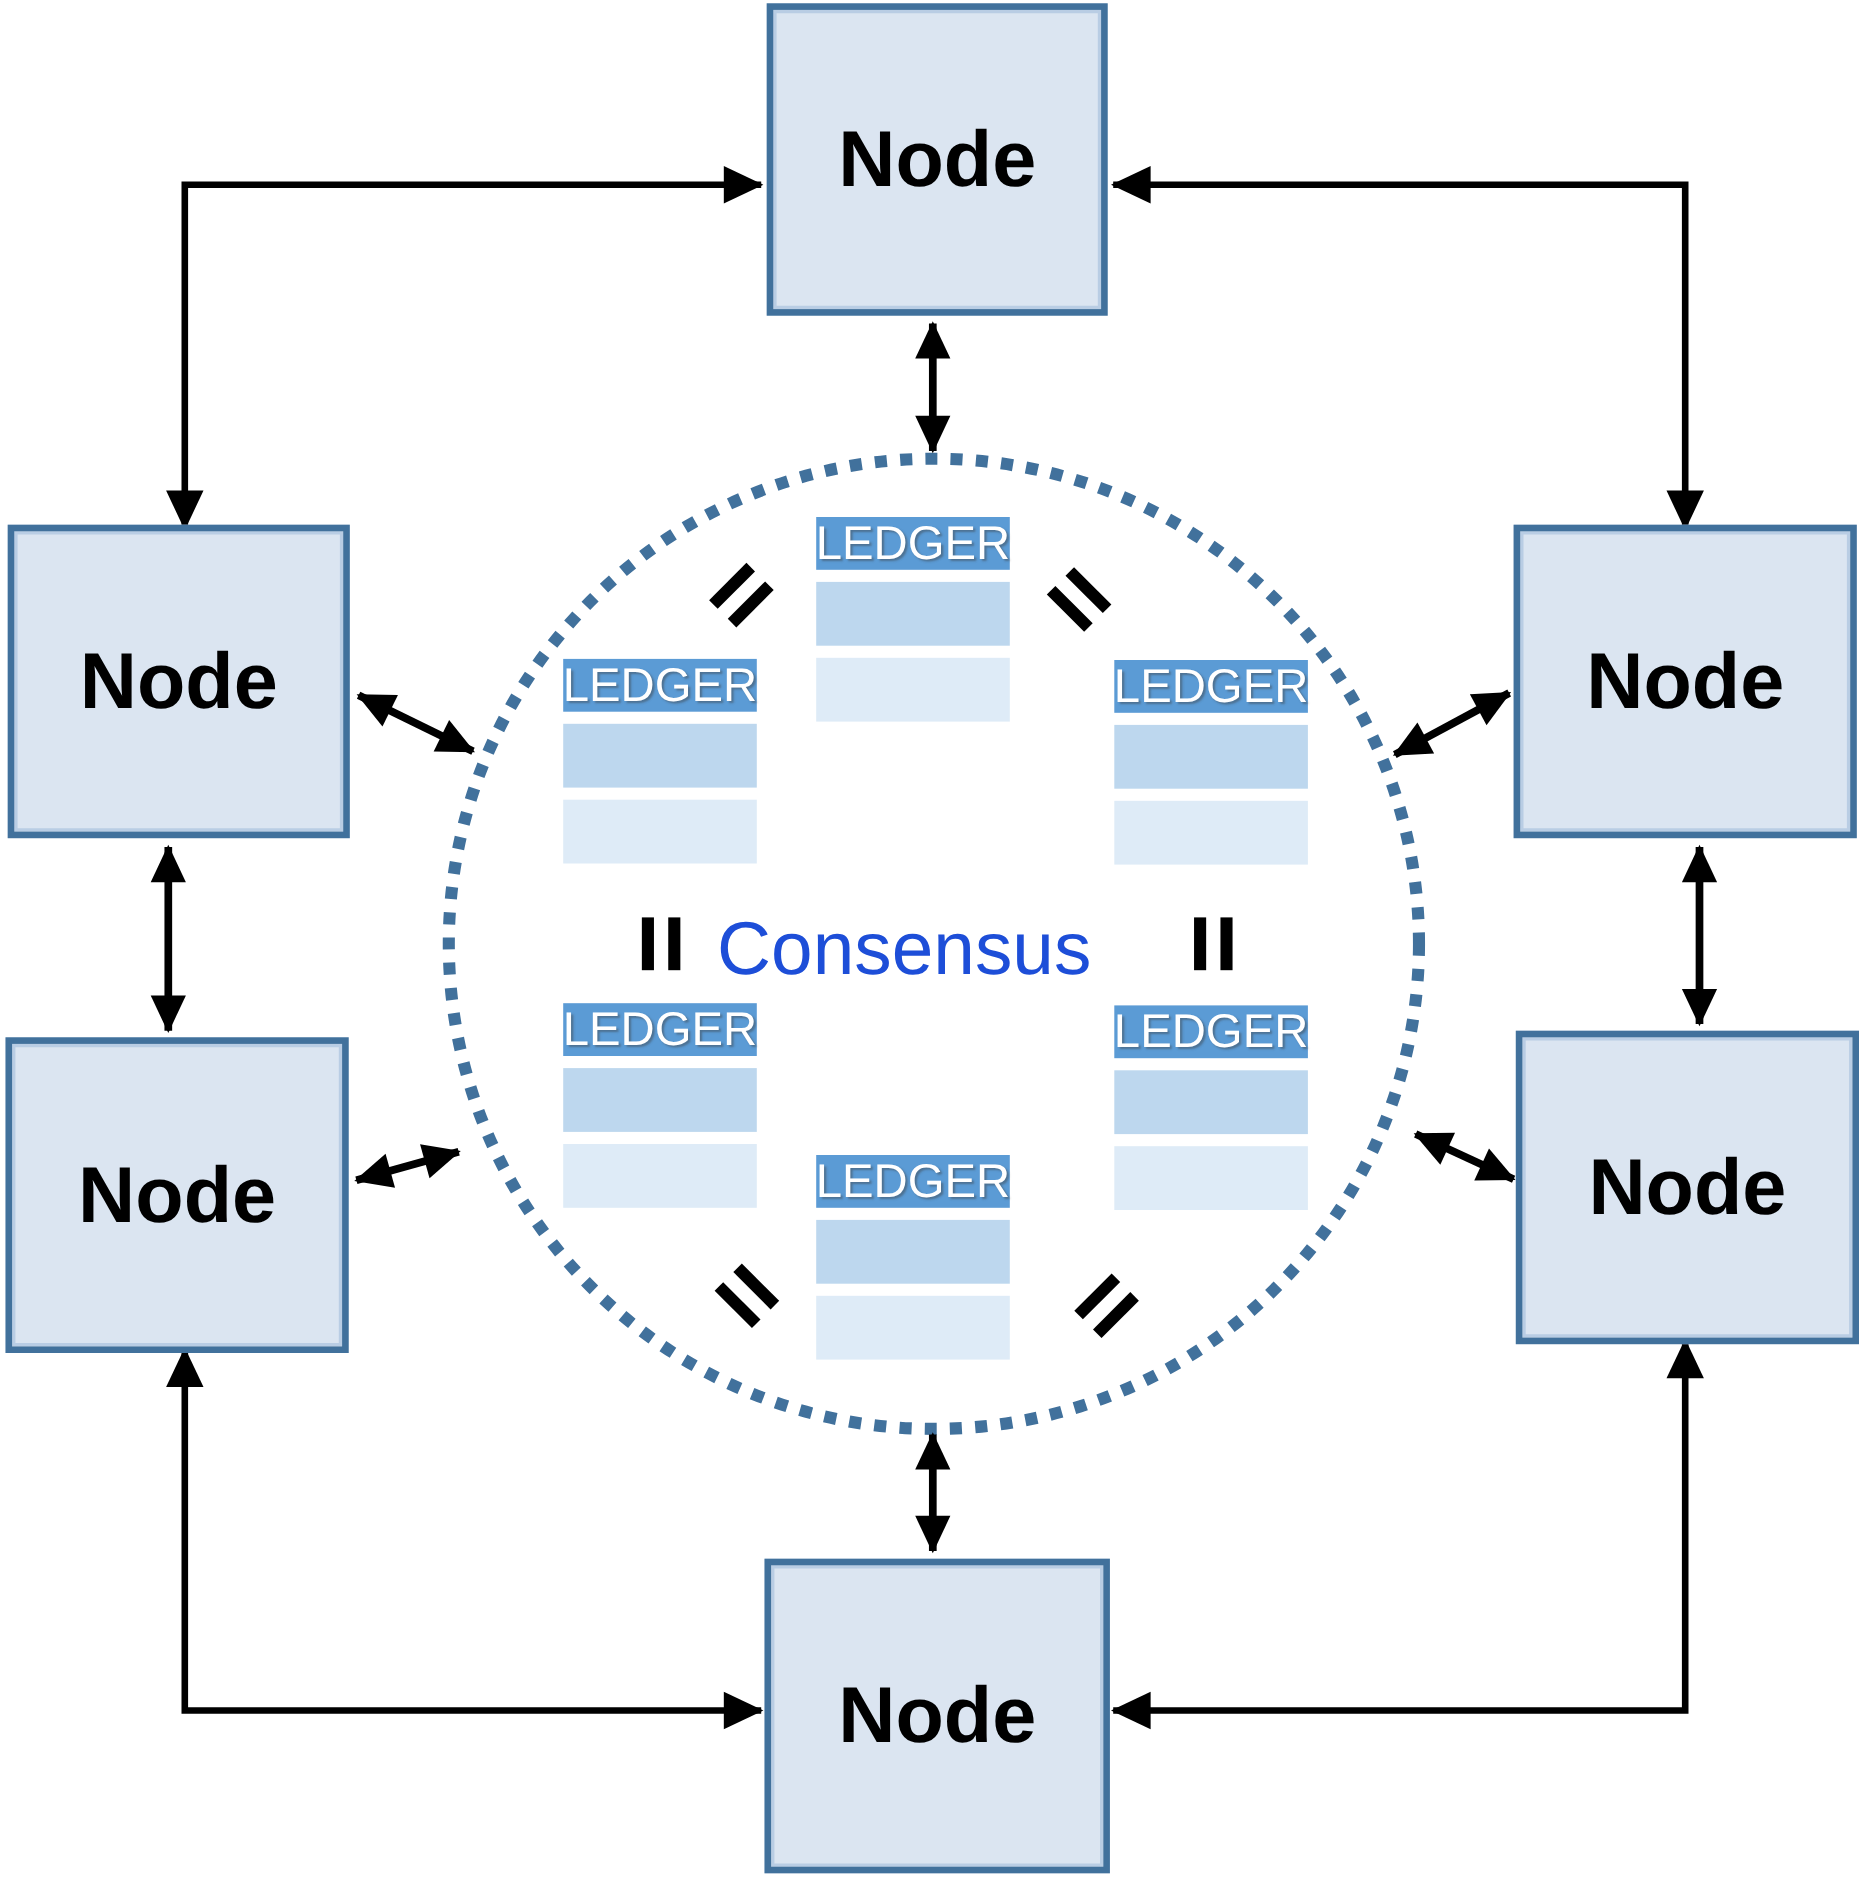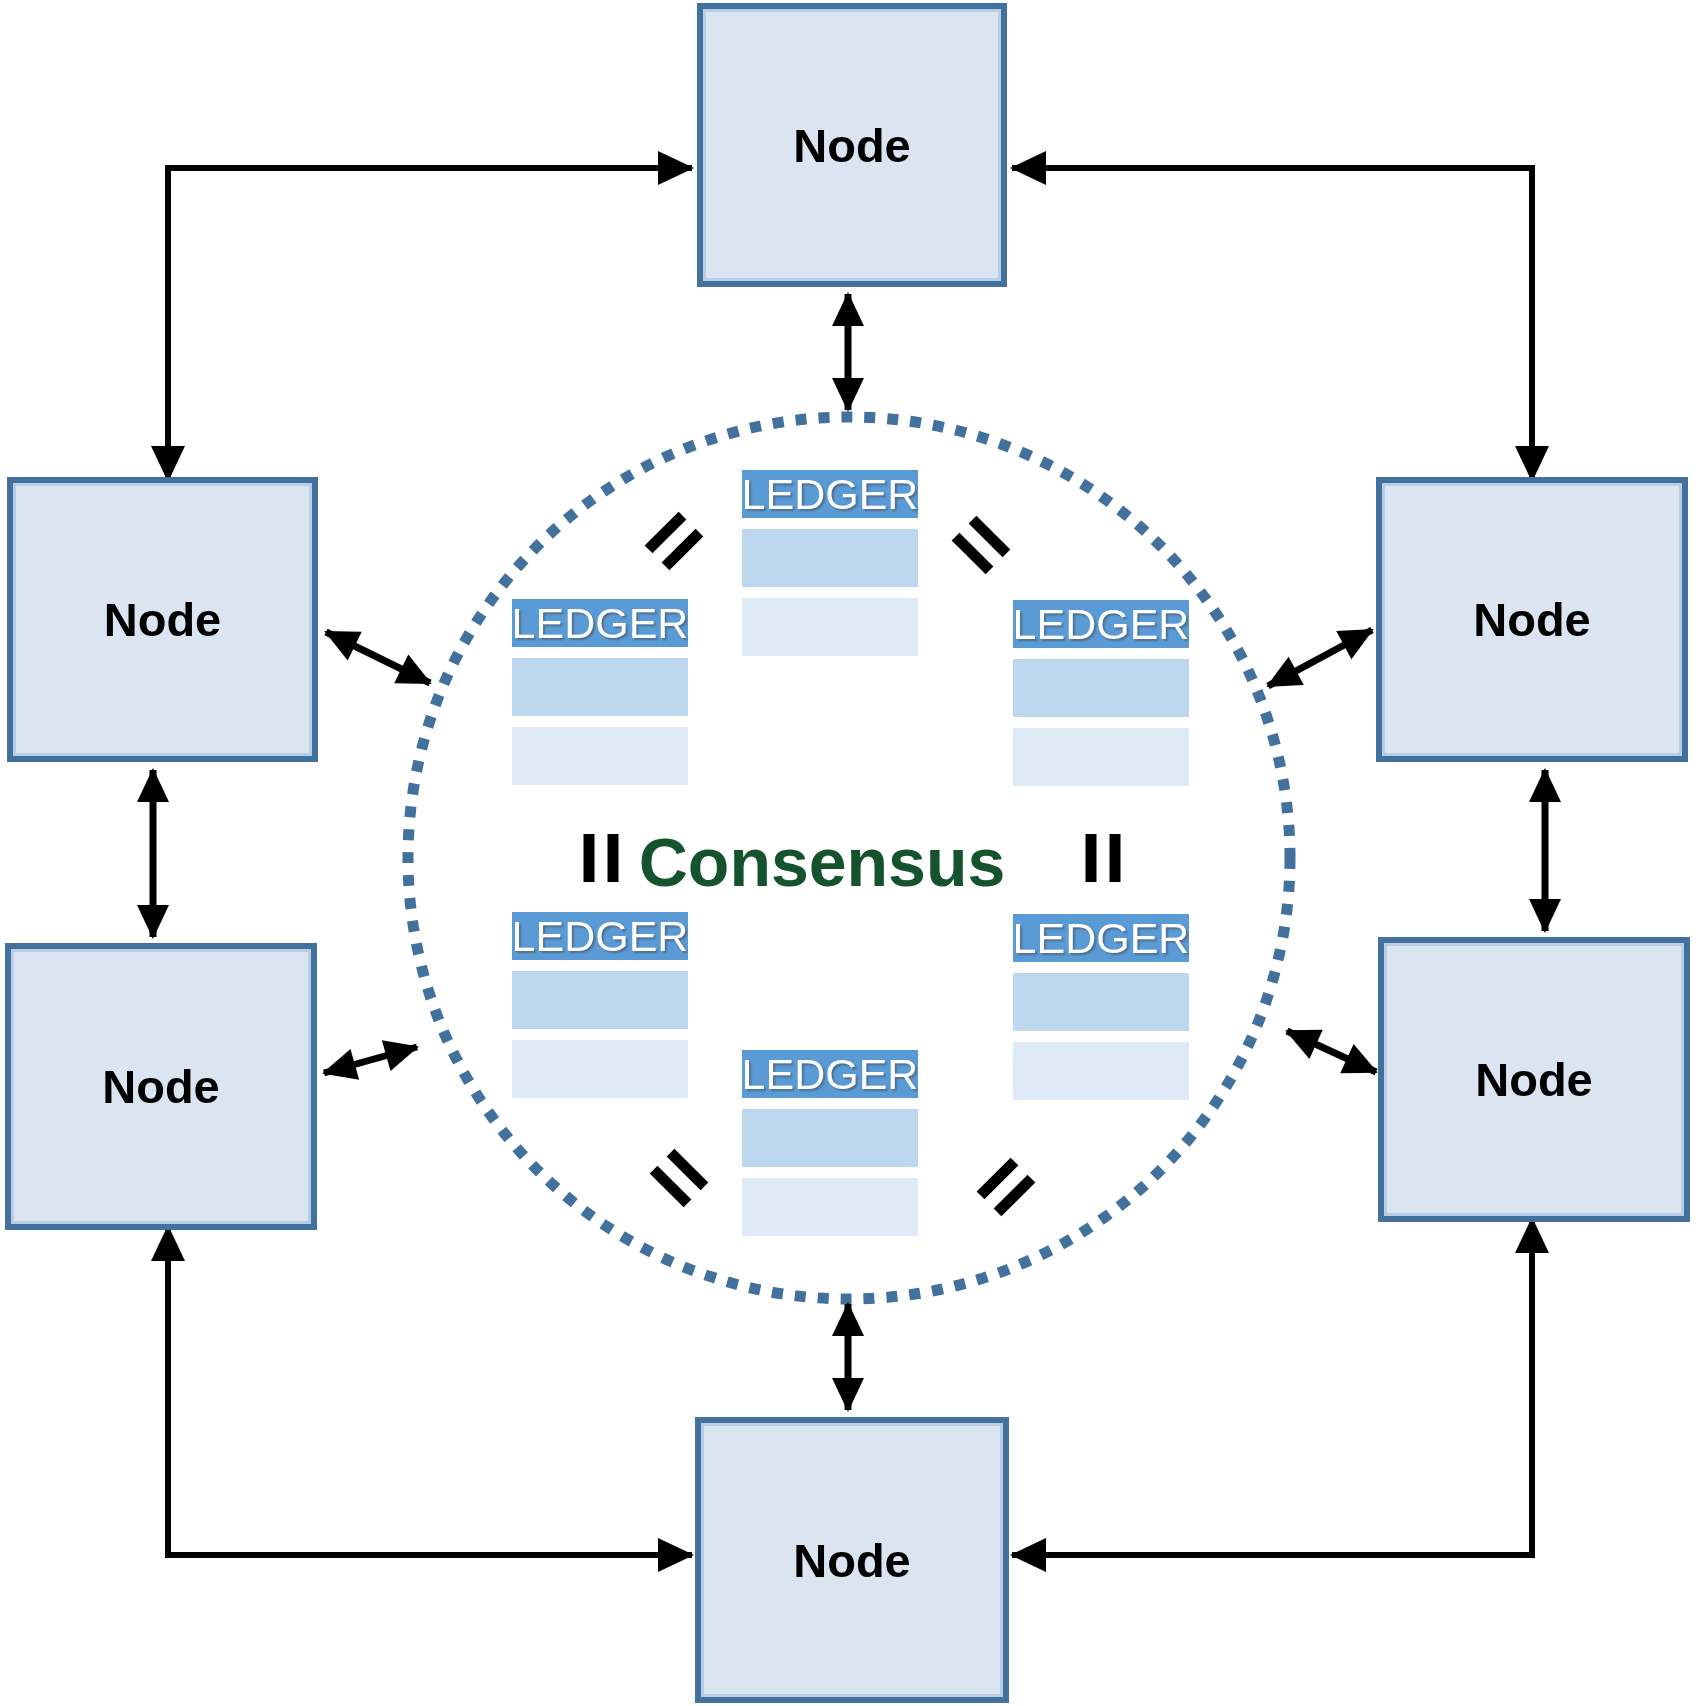--- a/index.html
+++ b/index.html
@@ -3,35 +3,35 @@
 <meta charset="utf-8">
 <style>
   html,body{margin:0;padding:0;background:#ffffff;}
   #stage{position:relative;width:1698px;height:1706px;background:#ffffff;overflow:hidden;
          font-family:"Liberation Sans", sans-serif;}
   svg#wires{position:absolute;left:0;top:0;width:1698px;height:1706px;}
 
   
   .node-box{position:absolute;box-sizing:border-box;background:#dbe5f1;border:6px solid #41719c;
             box-shadow:inset 0 0 0 3px #b9cde4;display:flex;align-items:center;justify-content:center;}
-  .node-label{font-size:47px;font-weight:bold;color:#000;letter-spacing:0px;}
+  .node-label{font-size:72px;font-weight:bold;color:#000;letter-spacing:0px;}
 
   
   .ledger{position:absolute;width:176px;}
   .ledger-header{box-sizing:border-box;width:176px;height:48px;background:#5b9bd5;
                  display:flex;align-items:center;justify-content:center;
                  color:#ffffff;font-size:43px;font-weight:400;
                  text-shadow:2px 2px 2px rgba(60,60,60,0.45);}
   .ledger-row{width:176px;height:58px;margin-top:11px;}
   .row-a{background:#bdd7ee;}
   .row-b{background:#deebf7;}
 
   
   .consensus{position:absolute;transform:translate(-50%,-50%);
-             font-size:68px;font-weight:bold;color:#14532d;white-space:nowrap;}
+             font-size:68px;font-weight:normal;color:#1d4ed8;white-space:nowrap;}
 
   
   .equals{position:absolute;width:48px;height:35px;display:flex;flex-direction:column;
           justify-content:space-between;}
   .equals .bar{width:48px;height:11px;background:#000;}
 </style>
 </head>
 <body>
 
 <div id="stage">

